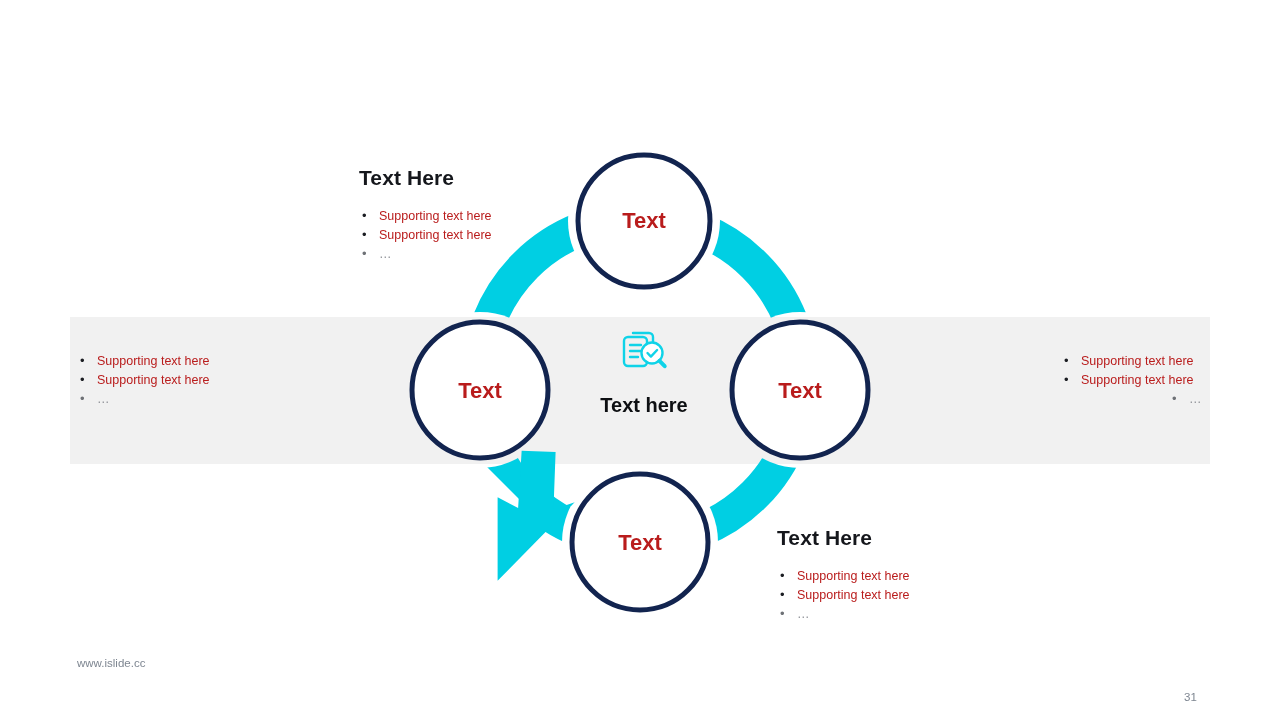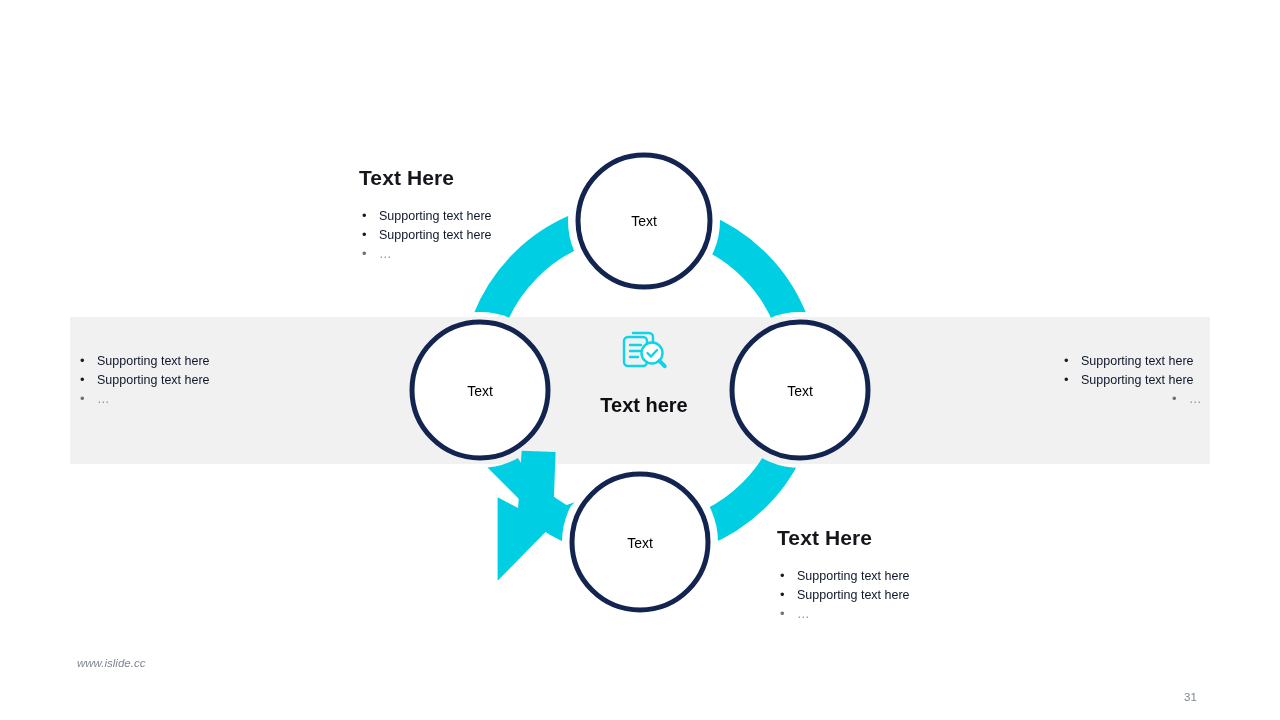--- a/index.html
+++ b/index.html
@@ -20,21 +20,21 @@
 
   
   .diagram {
     position:absolute; left:390px; top:130px;
     width:500px; height:500px;
   }
 
   
   .node-label {
     position:absolute;
-    font-size:14px; font-weight:normal; color:#000000;
+    font-size:22px; font-weight:bold; color:#b91c1c;
     text-align:center; white-space:nowrap;
     transform:translate(-50%,-50%);
   }
   .n-top   { left:644px; top:221px; }
   .n-left  { left:480px; top:391px; }
   .n-right { left:800px; top:391px; }
   .n-bot   { left:640px; top:543px; }
 
   
   .center-icon {
@@ -50,21 +50,21 @@
 
   
   .block { position:absolute; }
   .block h3 {
     font-size:21px; font-weight:bold; color:#15171c;
     margin-bottom:17px; letter-spacing:.1px;
   }
   .block ul { list-style:none; }
   .block li {
     position:relative;
-    font-size:12.5px; color:#0f172a;
+    font-size:12.5px; color:#b91c1c;
     line-height:19px;
     padding-left:20px;
     white-space:nowrap;
   }
   .block li::before {
     content:"\2022";
     position:absolute; left:3px; top:-1px;
     font-size:13px; color:#1b1d22;
   }
   .block li.faint { color:#8d9096; }
@@ -75,21 +75,21 @@
   .blk-r  { left:1061px; top:352px; }
   .blk-br { left:777px; top:526px; }
 
   
   .blk-r li.shift { padding-left:128px; }
   .blk-r li.shift::before { left:111px; }
 
   
   .footer-url {
     position:absolute; left:77px; top:657px;
-    font-size:11.5px; color:#7e8691;font-style:italic;
+    font-size:11.5px; color:#7e8691;
   }
   .footer-page {
     position:absolute; left:1184px; top:691px;
     font-size:11.5px; color:#7e8691;
   }
 </style>
 </head>
 <body>
 
 <div class="slide">

